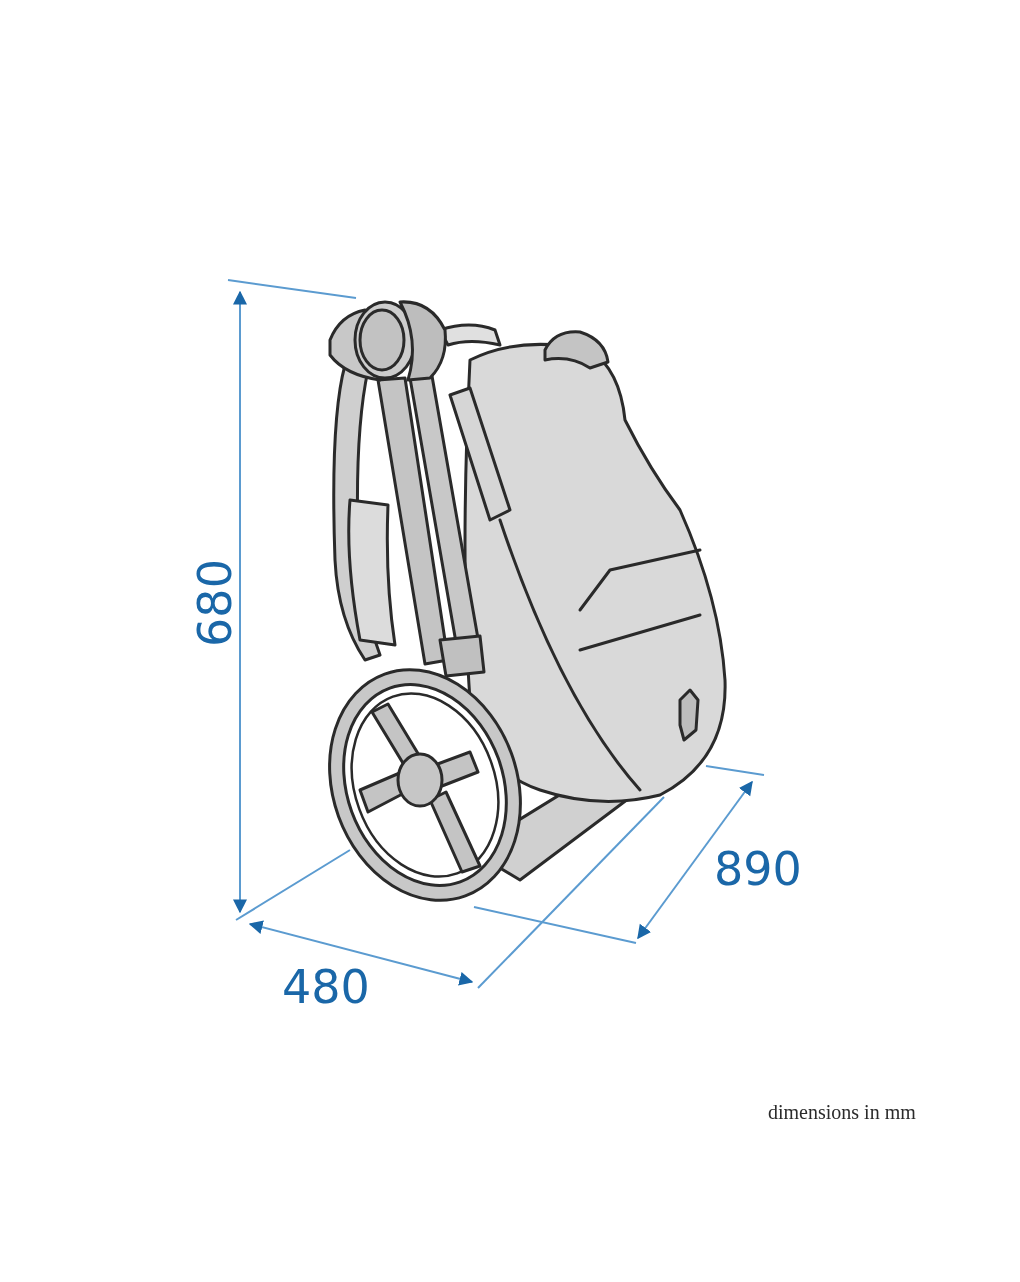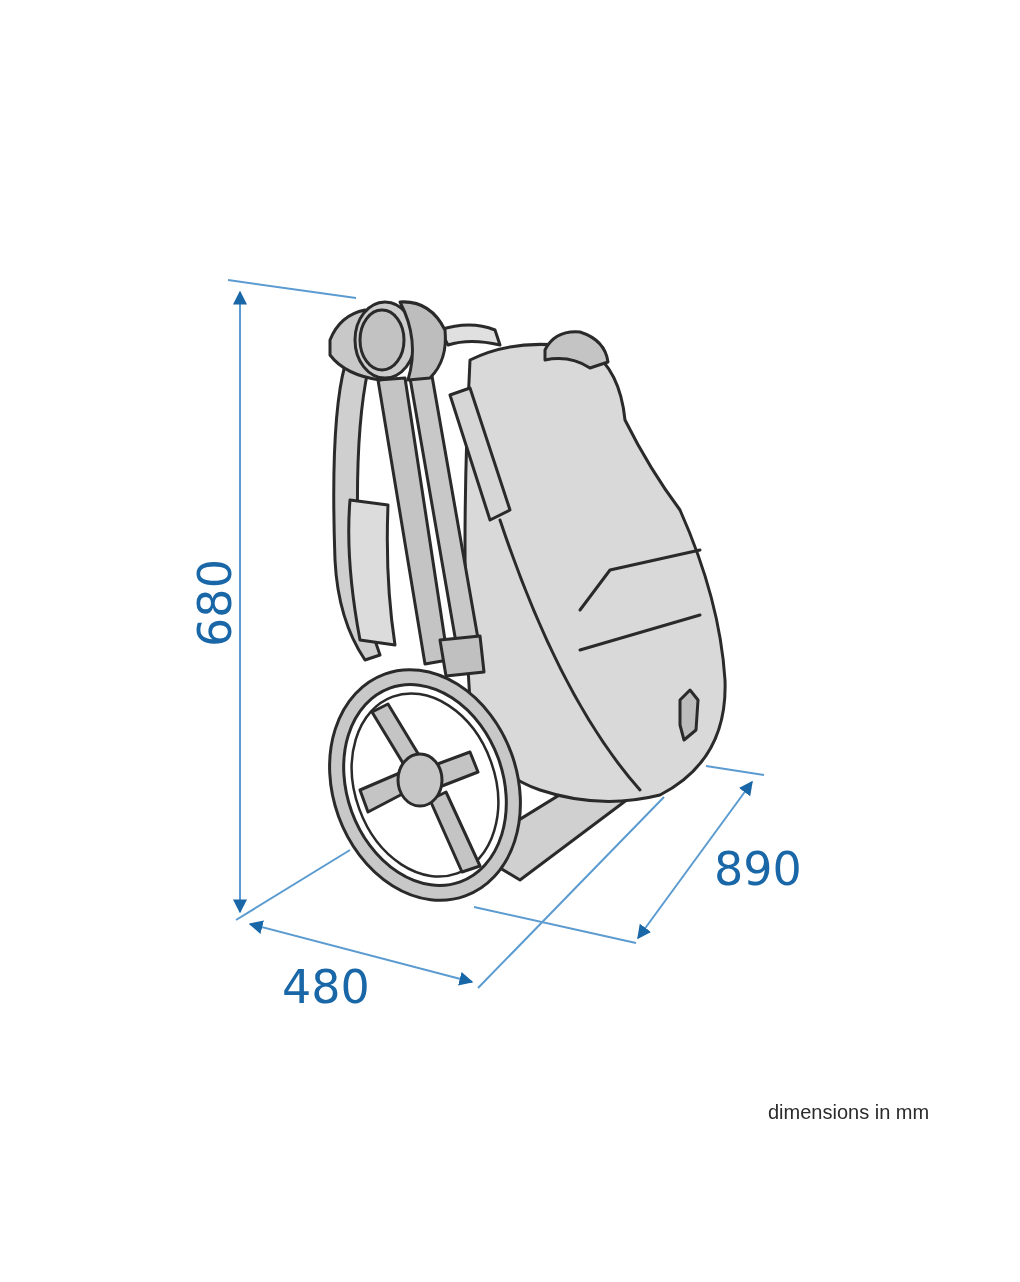--- a/index.html
+++ b/index.html
@@ -6,21 +6,21 @@
   body { width: 1020px; height: 1282px; position: relative; overflow: hidden;
          font-family: "DejaVu Sans", sans-serif; }
   .canvas { position: absolute; left: 0; top: 0; width: 1020px; height: 1282px; }
   .dim-label { position: absolute; color: #1a67a8; font-family: "DejaVu Sans", sans-serif;
                font-size: 46px; line-height: 1; letter-spacing: 0px; }
   .dim-height { left: 160px; top: 580px; transform: rotate(-90deg); transform-origin: center center;
                 width: 110px; text-align: center; }
   .dim-width { left: 282px; top: 964px; text-align: right; }
   .dim-depth { left: 714px; top: 846px; }
   .caption { position: absolute; left: 768px; top: 1101px; font-size: 20px; color: #2b2b2b;
-             font-family: Liberation Sans, sans-serif; }
+             font-family: Liberation Serif, serif; }
 </style>
 </head>
 <body>
 
 <div class="canvas">
   <svg width="1020" height="1282" viewBox="0 0 1020 1282" xmlns="http://www.w3.org/2000/svg">
     <defs>
       <marker id="arrow" viewBox="0 0 10 10" refX="9" refY="5" markerWidth="7" markerHeight="9" orient="auto-start-reverse">
         <path d="M0,0 L10,5 L0,10 z" fill="#1a67a8"></path>
       </marker>

